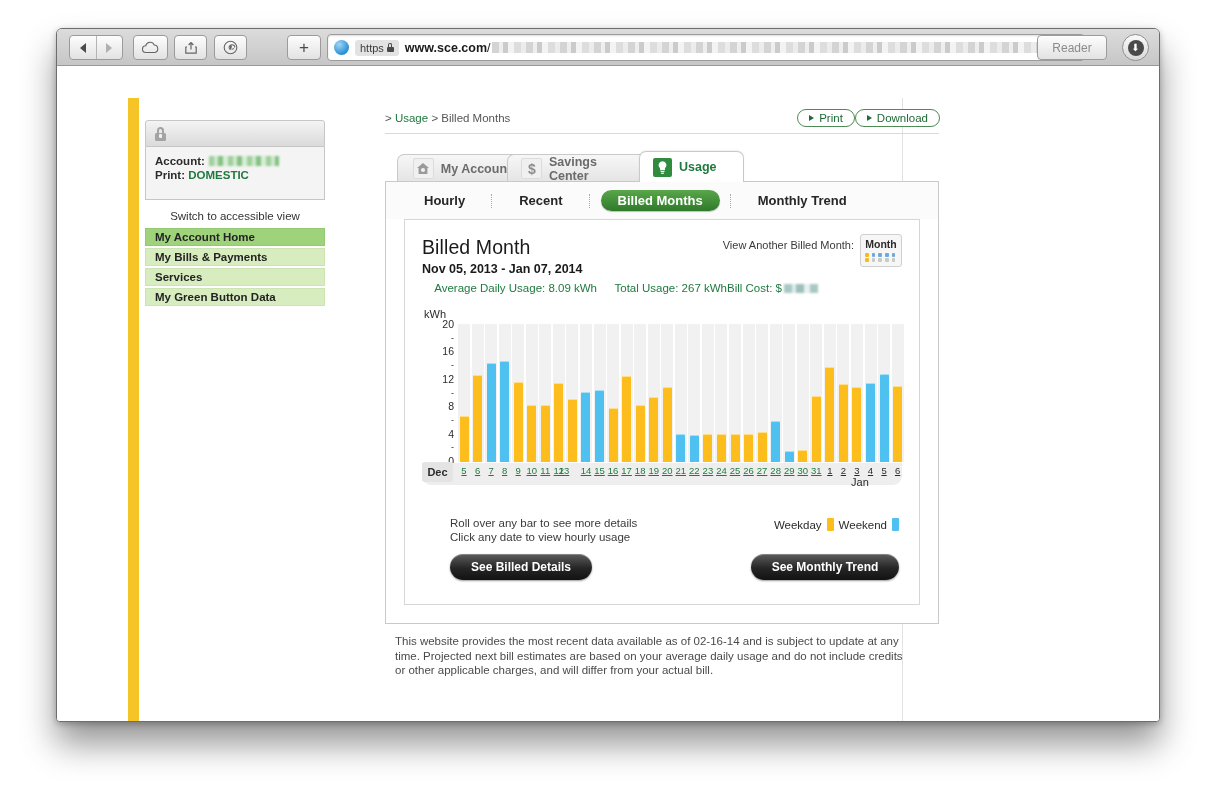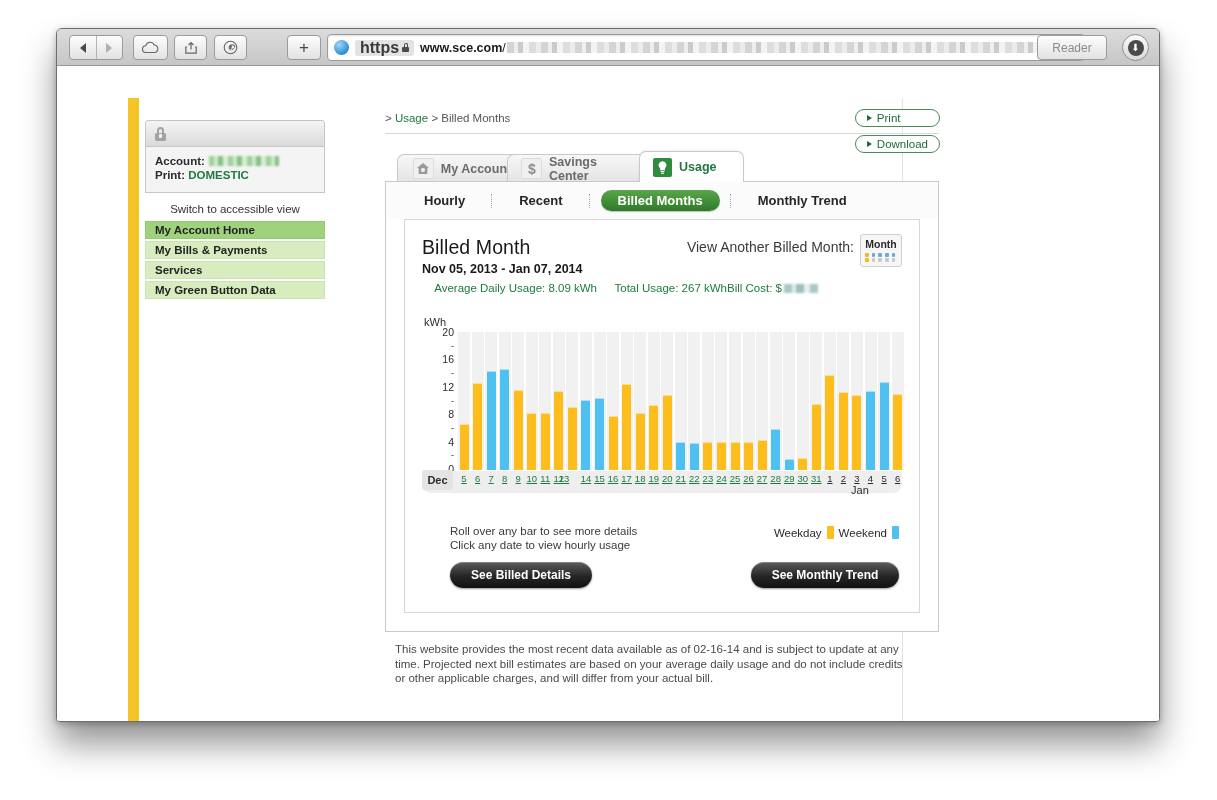--- a/index.html
+++ b/index.html
@@ -65,21 +65,21 @@
     background:#fff;border:1px solid #9b9b9b;border-radius:4px;
     box-shadow:0 1px 2px rgba(0,0,0,.14) inset;
     display:flex;align-items:center;overflow:hidden;
   }
   #globe{width:15px;height:15px;border-radius:50%;margin-left:6px;
     background:radial-gradient(circle at 35% 30%,#9fd6f7,#2a8fd4 70%,#1769a8);flex:none;}
   #https-pill{
     margin-left:6px;height:16px;display:flex;align-items:center;gap:3px;
     background:#e3e3e3;border-radius:3px;padding:0 5px;flex:none;
   }
-  #https-text{font-size:16px;color:#3a3a3a;font-weight:bold;}
+  #https-text{font-size:11px;color:#3a3a3a;font-weight:normal;}
   .lock-glyph{width:7px;height:9px;position:relative;}
   .lock-glyph:before{content:"";position:absolute;left:0;bottom:0;width:7px;height:5px;background:#4a4a4a;border-radius:1px;}
   .lock-glyph:after{content:"";position:absolute;left:1.5px;top:0;width:4px;height:5px;border:1.3px solid #4a4a4a;border-bottom:none;border-radius:3px 3px 0 0;box-sizing:border-box;}
   #url-domain{font-size:12.5px;color:#1b1b1b;margin-left:6px;font-weight:bold;flex:none;}
   #url-slash{font-size:12.5px;color:#1b1b1b;flex:none;}
   #url-redacted{flex:1;height:11px;margin-left:1px;margin-right:6px;
     background:repeating-linear-gradient(90deg,
       #d2d2d2 0 7px,#eeeeee 7px 11px,#c9c9c9 11px 16px,#f3f3f3 16px 22px,#dcdcdc 22px 29px,#ececec 29px 34px);
     filter:blur(.7px);opacity:.95;}
   #reload-icon{font-size:14px;color:#4a4a4a;margin-right:7px;flex:none;}
@@ -98,39 +98,39 @@
   
   #sidebar{position:absolute;left:88px;top:22px;width:180px;}
   #acct-lockbar{
     height:25px;background:linear-gradient(to bottom,#f4f4f4,#dadada);
     border:1px solid #c6c6c6;border-radius:3px 3px 0 0;display:flex;align-items:center;
   }
   #acct-lock{margin-left:9px;width:11px;height:14px;position:relative;}
   #acct-lock:before{content:"";position:absolute;left:0;bottom:0;width:11px;height:8px;background:#a3a3a3;border-radius:1.5px;}
   #acct-lock:after{content:"";position:absolute;left:2px;top:0;width:7px;height:8px;border:2px solid #a3a3a3;border-bottom:none;border-radius:4px 4px 0 0;box-sizing:border-box;}
   #acct-lock i{position:absolute;left:4.3px;bottom:2.5px;width:2.4px;height:3.6px;background:#f0f0f0;border-radius:1px;}
-  #acct-box{background:#f4f4f4;border:1px solid #c6c6c6;border-top:none;padding:7px 9px 10px 9px;}
+  #acct-box{background:#f4f4f4;border:1px solid #c6c6c6;border-top:none;padding:7px 9px 17px 9px;}
   .acct-line{font-size:11.5px;color:#2b2b2b;font-weight:bold;line-height:14px;display:flex;align-items:center;}
   #acct-redacted{display:inline-block;width:70px;height:10px;margin-left:4px;
     background:repeating-linear-gradient(90deg,#9fcf9c 0 5px,#cfe8cd 5px 9px,#86c184 9px 14px,#d8eed6 14px 19px);
     filter:blur(.9px);}
   .rate-val{color:#1f7a3f;}
   #accessible-link{text-align:center;font-size:11.5px;color:#333;margin:10px 0 6px 0;}
   .nav-item{
     height:18px;margin-bottom:2px;display:flex;align-items:center;
     padding-left:9px;font-size:11.5px;font-weight:bold;color:#232323;
     background:#d8edbf;border:1px solid #cde3b2;box-sizing:border-box;
   }
   .nav-item.active{background:#9ed37c;border-color:#93c972;}
 
   
   #content{position:absolute;left:328px;top:14px;width:554px;}
   #breadcrumb{font-size:11.5px;color:#555;}
   #breadcrumb a{color:#1f7a3f;text-decoration:none;}
-  #hdr-actions{position:absolute;right:-1px;top:-3px;display:flex;gap:8px;flex-direction:column;}
+  #hdr-actions{position:absolute;right:-1px;top:-3px;display:flex;}
   .pill-btn{
     height:18px;padding:0 11px;border:1px solid #4e8a54;border-radius:9px;
     background:#ffffff;color:#1f6b37;font-size:11.5px;
     display:flex;align-items:center;gap:5px;box-sizing:border-box;
   }
   .pill-btn .ptri{width:0;height:0;border-top:3.5px solid transparent;border-bottom:3.5px solid transparent;border-left:5px solid #1f6b37;}
   #hr-top{margin-top:9px;height:1px;background:#d9d9d9;}
 
   
   #tabs{position:relative;height:31px;margin-top:17px;}
@@ -172,31 +172,31 @@
   #bm-title{font-size:19.5px;color:#1a1a1a;letter-spacing:.1px;}
   #bm-range{font-size:12.5px;font-weight:bold;color:#1a1a1a;margin-top:3px;}
   #bm-stats{margin-top:6px;display:flex;font-size:11.5px;color:#1f7a3f;}
   #bm-stats>div{white-space:nowrap;text-align:right;}
   #stat-avg{width:175px;}
   #stat-total{width:130px;}
   #cost-redacted{display:inline-block;width:34px;height:9px;vertical-align:-1px;margin-left:2px;
     background:repeating-linear-gradient(90deg,#a9c8c3 0 8px,#dfeceb 8px 12px,#9dc0ba 12px 20px,#e6f0ef 20px 26px);
     filter:blur(.9px);}
   #view-another{position:absolute;right:17px;top:14px;display:flex;align-items:flex-start;gap:6px;}
-  #va-label{font-size:14px;color:#3a3a3a;margin-top:5px;}
+  #va-label{font-size:11px;color:#3a3a3a;margin-top:5px;}
   #month-picker{
     width:40px;border:1px solid #cfcfcf;border-radius:3px;background:#f6f6f6;
     padding:3px 0 4px 0;text-align:center;
   }
   #month-picker .mp-text{font-size:10.5px;font-weight:bold;color:#2b2b2b;}
   #mp-grid{display:grid;grid-template-columns:repeat(5,1fr);gap:1.6px;padding:3px 4px 0 4px;}
   #mp-grid span{width:3.6px;height:3.6px;border-radius:1px;background:#c9c9c9;display:block;}
 
   
-  #chart-wrap{position:relative;margin-top:22px;height:178px;}
+  #chart-wrap{position:relative;margin-top:14px;height:178px;}
   #ylabel{position:absolute;left:2px;top:0;font-size:11px;color:#2b2b2b;}
   #yaxis{position:absolute;left:6px;top:16px;width:26px;height:137px;}
   #yaxis div{position:absolute;right:0;font-size:10.5px;color:#2b2b2b;line-height:10px;text-align:right;width:100%;}
   #plot{position:absolute;left:35px;top:16px;right:0;height:138px;}
   .col{position:absolute;bottom:0;width:12px;background:#f1f1f1;height:138px;}
   .bar{position:absolute;bottom:0;width:9px;border-radius:1px 1px 0 0;}
   .bar.wd{background:#fdbe1d;box-shadow:0 1px 0 rgba(255,255,255,.5) inset;}
   .bar.we{background:#4ec1f0;box-shadow:0 1px 0 rgba(255,255,255,.5) inset;}
   #xaxis{position:absolute;left:0;top:155px;right:0;height:22px;background:#eeeeee;border-radius:0 0 9px 9px;}
   #xaxis-monthtag{

